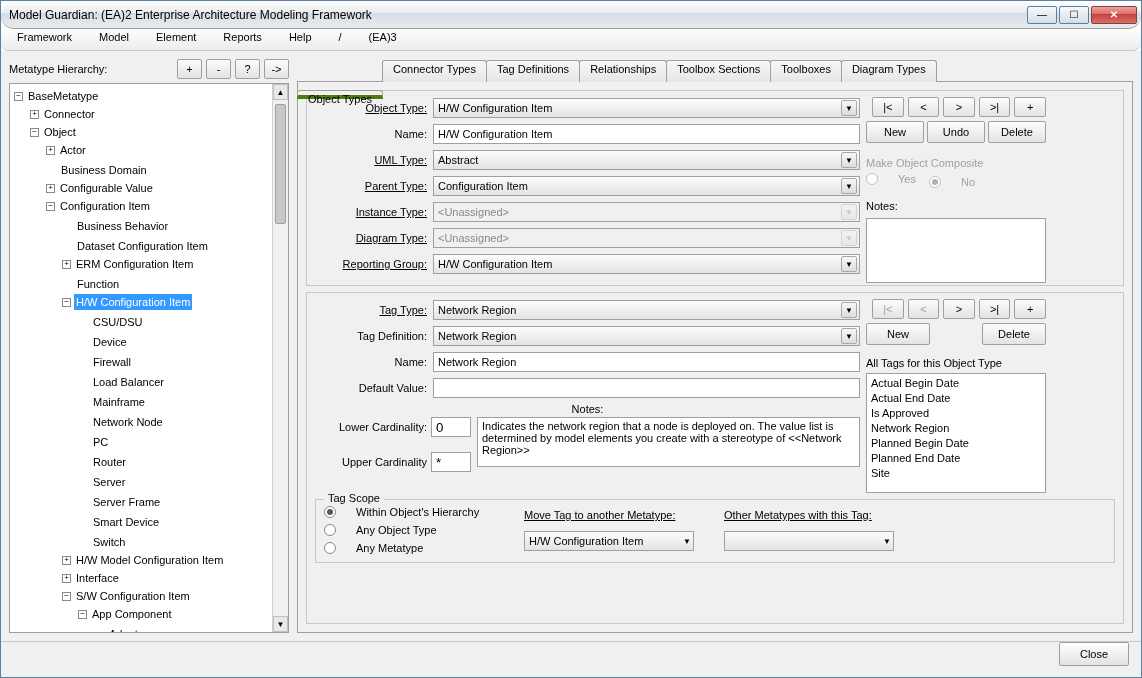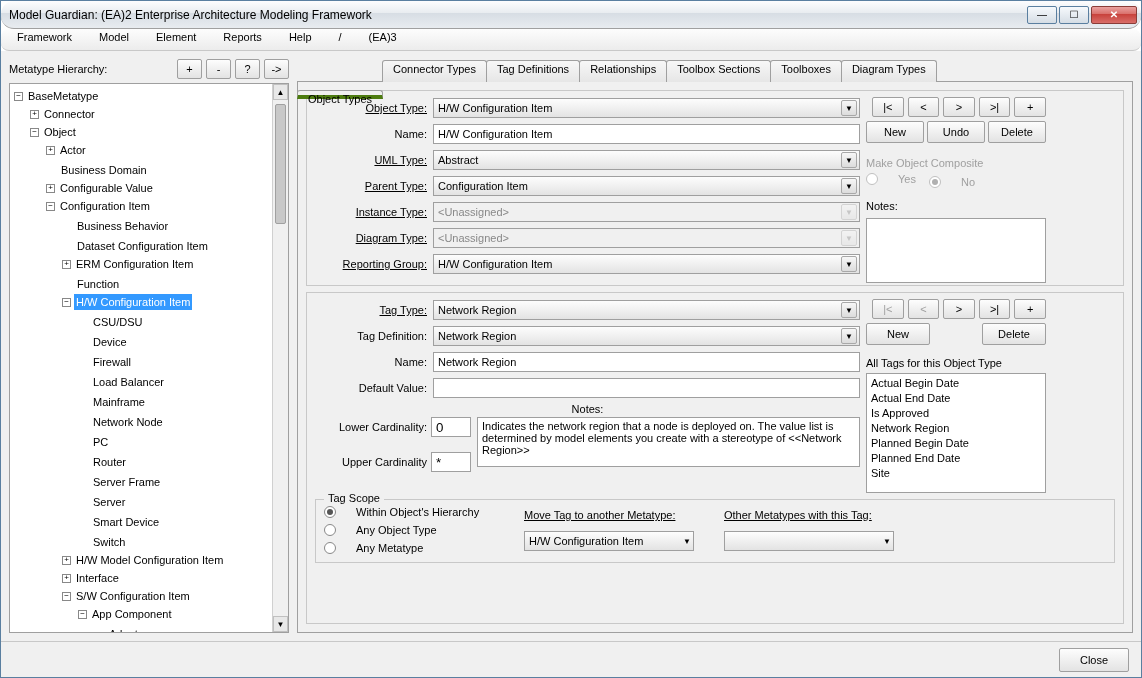--- a/index.html
+++ b/index.html
@@ -247,21 +247,21 @@
   .small-select {
     width: 170px; height:20px;
     background: linear-gradient(#fdfdfd,#e3e3e3);
     border:1px solid #9f9f9f;
     display:flex; align-items:center; justify-content:space-between;
     padding: 0 2px 0 4px;
   }
   .footer {
     height: 36px;
     border-top: 1px solid #c8c8c8;
-    display:flex; align-items:center; justify-content:flex-end;
+    display:flex; align-items:flex-start; justify-content:flex-end;
     padding: 0 12px;
     background:#f0f0f0;
   }
   .footer .btn { min-width: 70px; height:24px; }
   .card-top { display:flex; }
   .card-top .left-fields { flex:1; max-width: 545px;}
   .form-right-stack { width: 180px; margin-left:6px; display:flex; flex-direction:column; gap:4px; }
   .row-btns { display:flex; gap:3px; }
   .cardinality-row { display:flex; gap:6px; align-items:flex-start;}
   .card-input-sm { width:40px; height:20px; border:1px solid #9f9f9f; background:#fff; padding:0 4px;}
@@ -385,25 +385,25 @@
                             <li><span class="node">
                                   <span class="spacer"></span>
                                   <span class="label">PC</span>
                                 </span></li>
                             <li><span class="node">
                                   <span class="spacer"></span>
                                   <span class="label">Router</span>
                                 </span></li>
                             <li><span class="node">
                                   <span class="spacer"></span>
+                                  <span class="label">Server</span>
+                                </span></li>
+                            <li><span class="node">
+                                  <span class="spacer"></span>
                                   <span class="label">Server Frame</span>
-                                </span></li>
-                            <li><span class="node">
-                                  <span class="spacer"></span>
-                                  <span class="label">Server</span>
                                 </span></li>
                             <li><span class="node">
                                   <span class="spacer"></span>
                                   <span class="label">Smart Device</span>
                                 </span></li>
                             <li><span class="node">
                                   <span class="spacer"></span>
                                   <span class="label">Switch</span>
                                 </span></li>
                           </ul>

